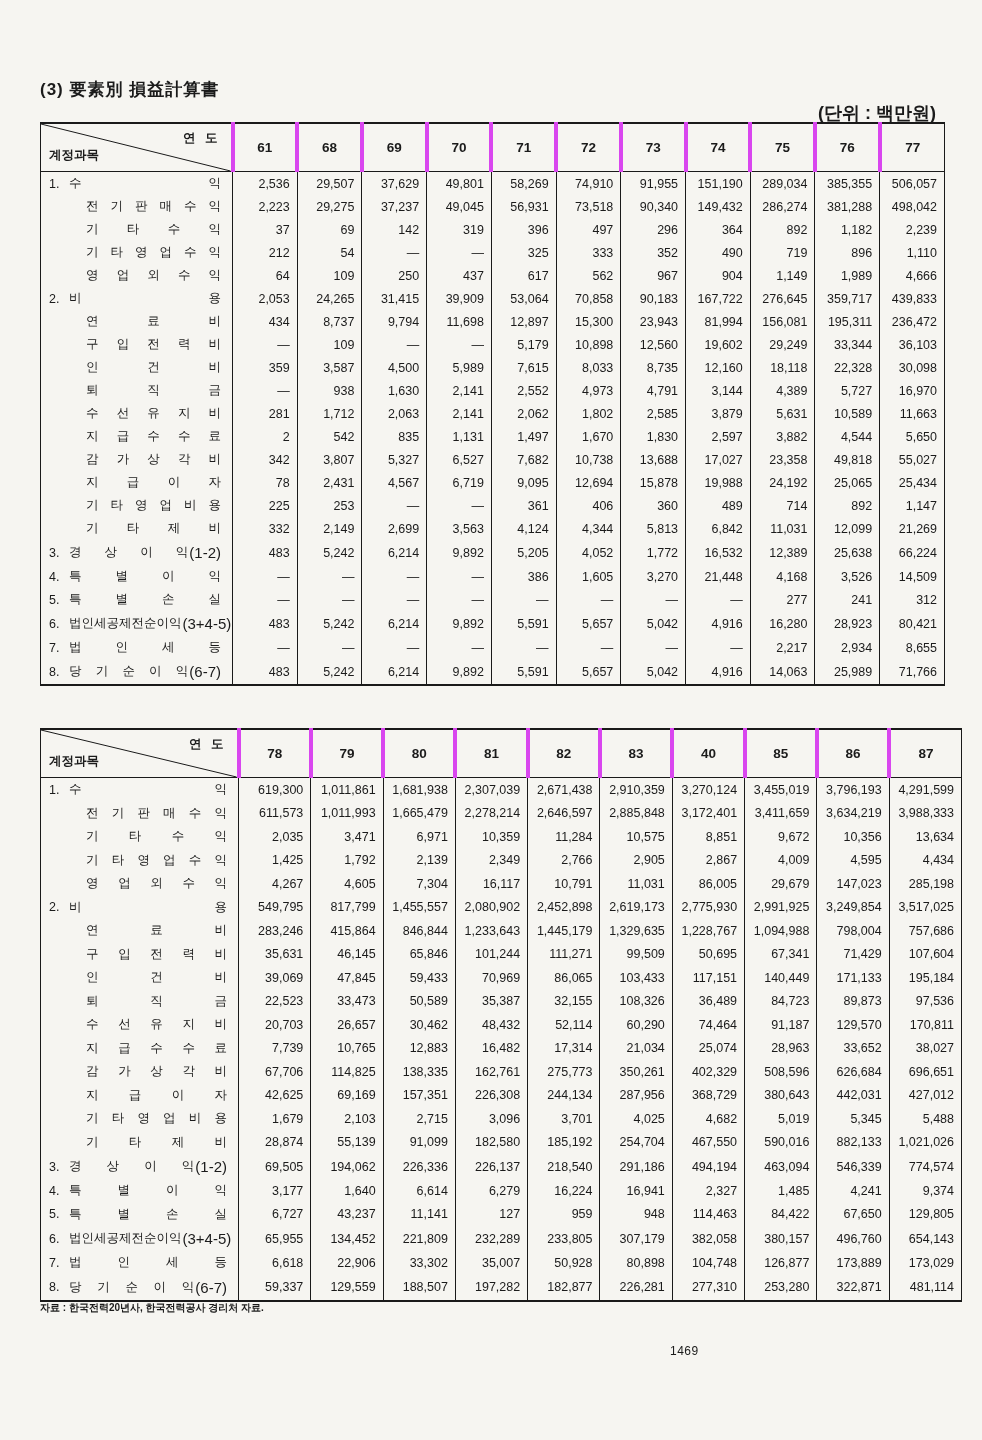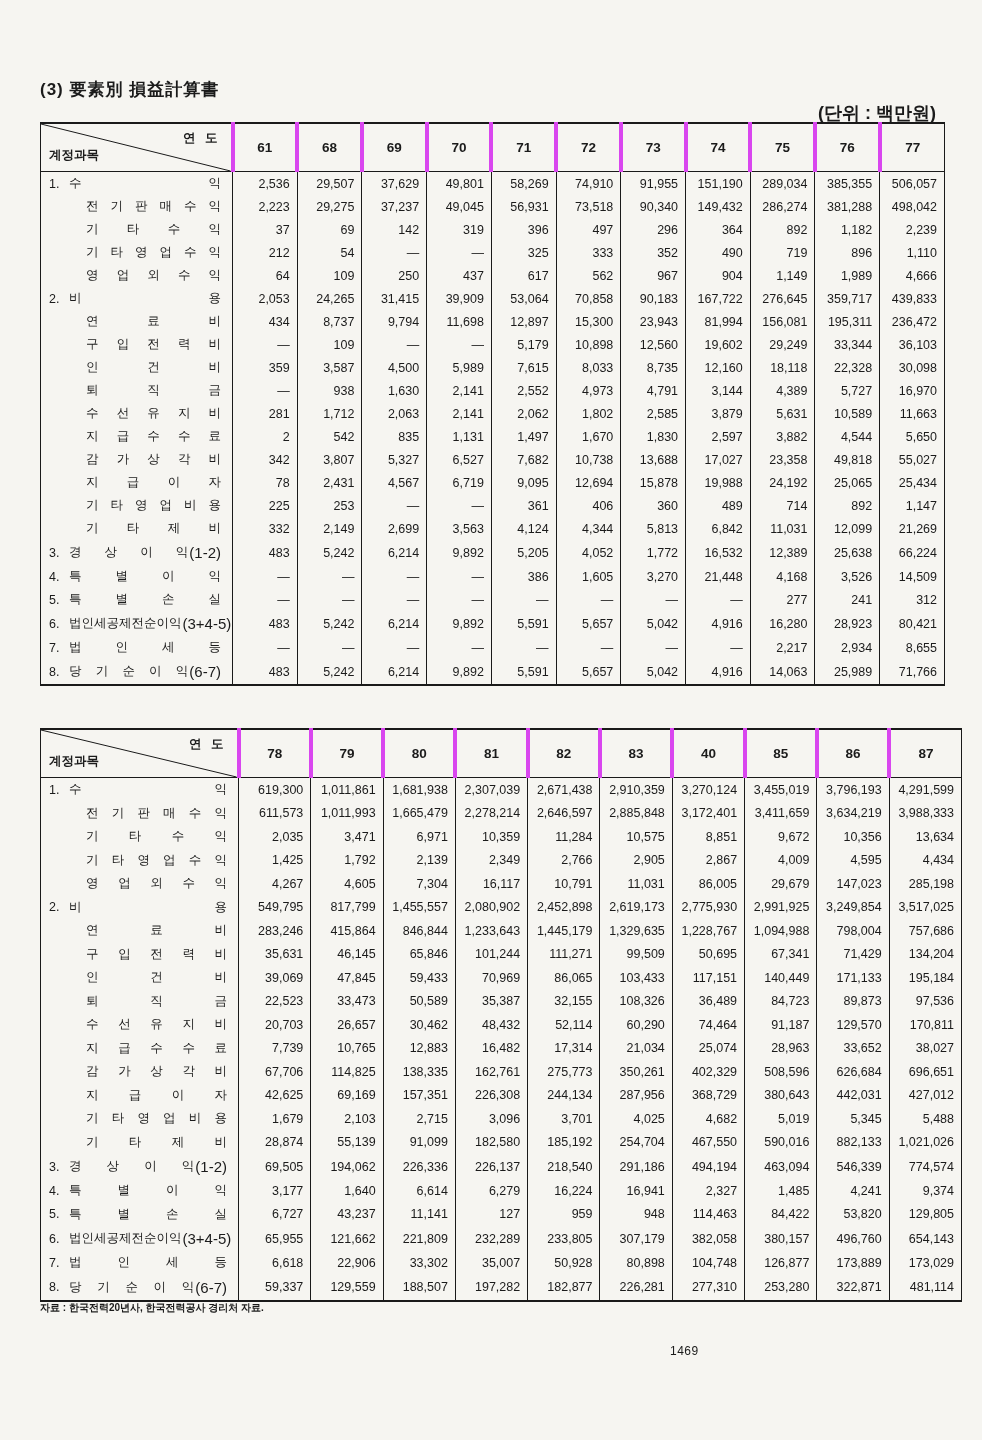--- a/index.html
+++ b/index.html
@@ -860,21 +860,21 @@
         </td>
         <td class="vcell">35,631</td>
         <td class="vcell">46,145</td>
         <td class="vcell">65,846</td>
         <td class="vcell">101,244</td>
         <td class="vcell">111,271</td>
         <td class="vcell">99,509</td>
         <td class="vcell">50,695</td>
         <td class="vcell">67,341</td>
         <td class="vcell">71,429</td>
-        <td class="vcell">134,204</td>
+        <td class="vcell">107,604</td>
       </tr>
       <tr>
         <td class="lcell">
           <div class="lwrap">
             <span class="num"></span>
             <span class="spread indent">
               <span>인</span>
               <span>건</span>
               <span>비</span>
             </span>
@@ -1116,33 +1116,33 @@
           </div>
         </td>
         <td class="vcell">6,727</td>
         <td class="vcell">43,237</td>
         <td class="vcell">11,141</td>
         <td class="vcell">127</td>
         <td class="vcell">959</td>
         <td class="vcell">948</td>
         <td class="vcell">114,463</td>
         <td class="vcell">84,422</td>
-        <td class="vcell">53,820</td>
+        <td class="vcell">67,650</td>
         <td class="vcell">129,805</td>
       </tr>
       <tr>
         <td class="lcell">
           <div class="lwrap">
             <span class="num">6.</span>
             <span class="compact">법인세공제전순이익</span>
             <span class="sup">(3+4-5)</span>
           </div>
         </td>
         <td class="vcell">65,955</td>
-        <td class="vcell">121,662</td>
+        <td class="vcell">134,452</td>
         <td class="vcell">221,809</td>
         <td class="vcell">232,289</td>
         <td class="vcell">233,805</td>
         <td class="vcell">307,179</td>
         <td class="vcell">382,058</td>
         <td class="vcell">380,157</td>
         <td class="vcell">496,760</td>
         <td class="vcell">654,143</td>
       </tr>
       <tr>

